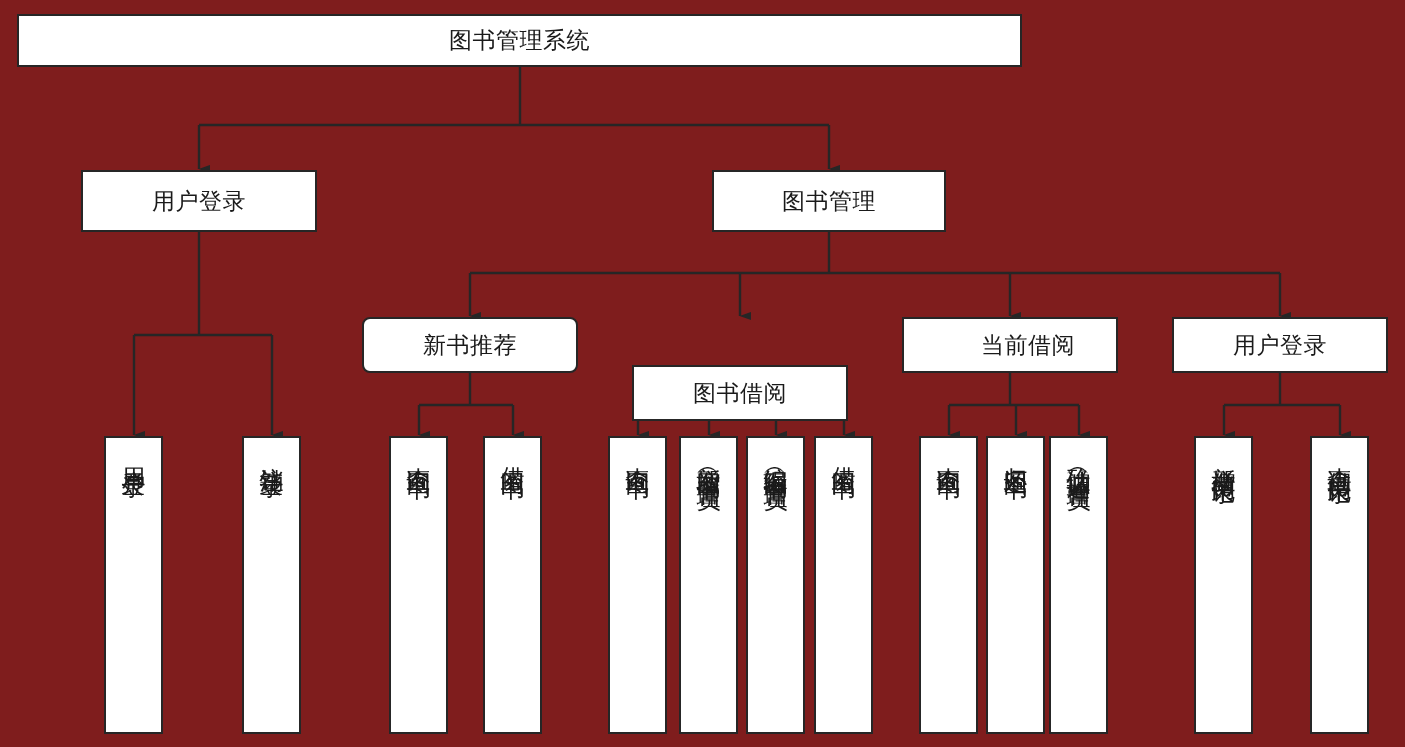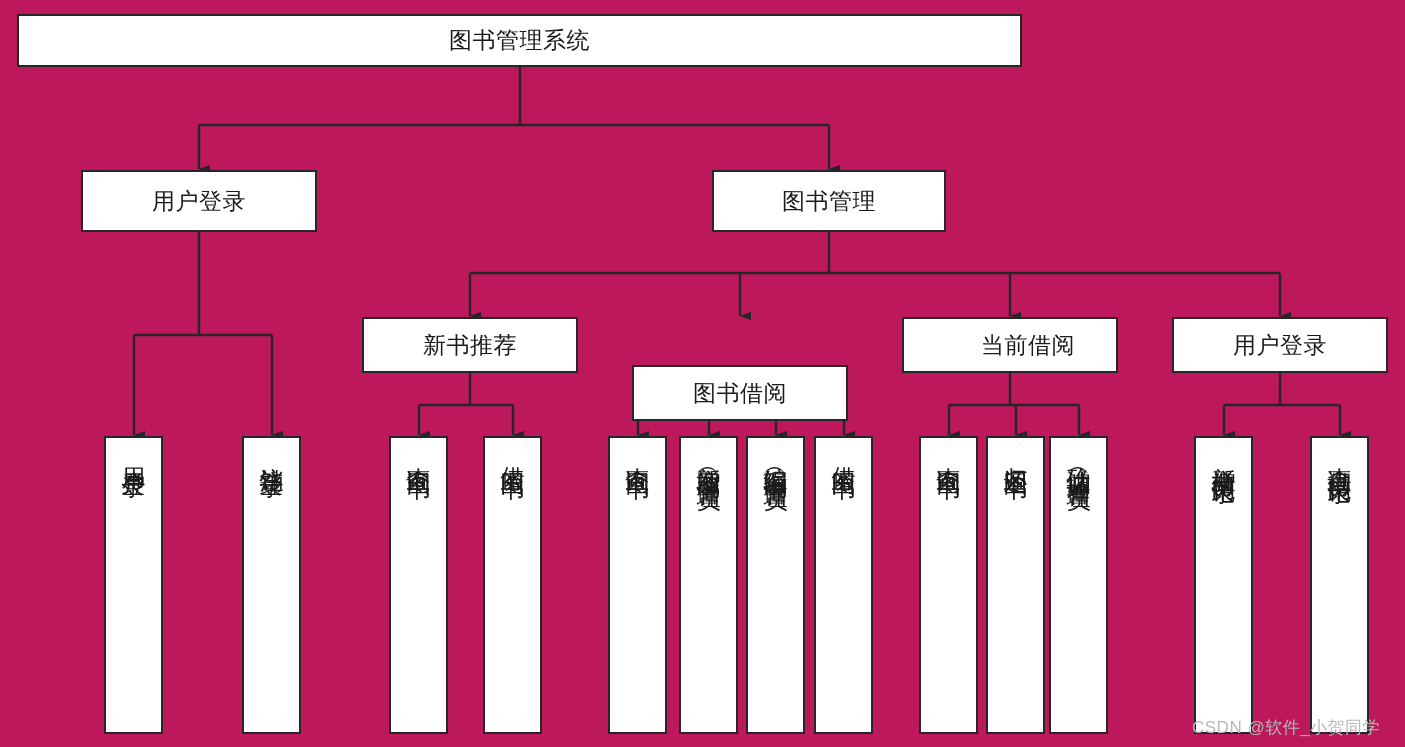--- a/index.html
+++ b/index.html
@@ -7,21 +7,21 @@
     padding: 0;
     background: #ffffff;
   }
   body {
     font-family: "Liberation Sans", "DejaVu Sans", sans-serif;
   }
   #diagram-root {
     position: relative;
     width: 1405px;
     height: 747px;
-    background: #be185d;
+    background: #7f1d1d;
     overflow: hidden;
   }
   svg.wires {
     position: absolute;
     left: 0;
     top: 0;
     width: 1405px;
     height: 747px;
     pointer-events: none;
   }
@@ -115,21 +115,21 @@
   <div id="node-layer">
       <div class="node horizontal" style="left: 17px; top: 14px; width: 1005px; height: 53px; border-color: rgb(38, 38, 38); color: rgb(26, 26, 26);">
         <span class="label">图书管理系统</span>
       </div>
       <div class="node horizontal" style="left: 81px; top: 170px; width: 236px; height: 62px; border-color: rgb(38, 38, 38); color: rgb(26, 26, 26);">
         <span class="label">用户登录</span>
       </div>
       <div class="node horizontal" style="left: 712px; top: 170px; width: 234px; height: 62px; border-color: rgb(38, 38, 38); color: rgb(26, 26, 26);">
         <span class="label">图书管理</span>
       </div>
-      <div class="node horizontal" style="left: 362px; top: 317px; width: 216px; height: 56px; border-color: rgb(38, 38, 38); color: rgb(26, 26, 26);">
+      <div class="node horizontal" style="left: 362px; top: 317px; width: 216px; height: 56px; border-color: rgb(38, 38, 38); color: rgb(26, 26, 26); border-radius: 8px;">
         <span class="label">新书推荐</span>
       </div>
       <div class="node horizontal" style="left: 632px; top: 317px; width: 216px; height: 56px; border-color: rgb(38, 38, 38); color: rgb(26, 26, 26); margin-top: 48px;">
         <span class="label">图书借阅</span>
       </div>
       <div class="node horizontal" style="left: 902px; top: 317px; width: 216px; height: 56px; border-color: rgb(38, 38, 38); color: rgb(26, 26, 26); padding-left: 36px;">
         <span class="label">当前借阅</span>
       </div>
       <div class="node horizontal" style="left: 1172px; top: 317px; width: 216px; height: 56px; border-color: rgb(38, 38, 38); color: rgb(26, 26, 26);">
         <span class="label">用户登录</span>
@@ -168,14 +168,13 @@
         <span class="label">确认归还（管理员）</span>
       </div>
       <div class="node vertical" style="left: 1194px; top: 436px; width: 59px; height: 298px; border-color: rgb(38, 38, 38); color: rgb(26, 26, 26);">
         <span class="label">新增借阅记录</span>
       </div>
       <div class="node vertical" style="left: 1310px; top: 436px; width: 59px; height: 298px; border-color: rgb(38, 38, 38); color: rgb(26, 26, 26);">
         <span class="label">查询借阅记录</span>
       </div>
     </div>
 
-  <div class="watermark" style="left: 1192px; top: 716px; color: rgb(184, 184, 184);">CSDN @软件_小贺同学</div>
 </div>
 
 </body></html>

